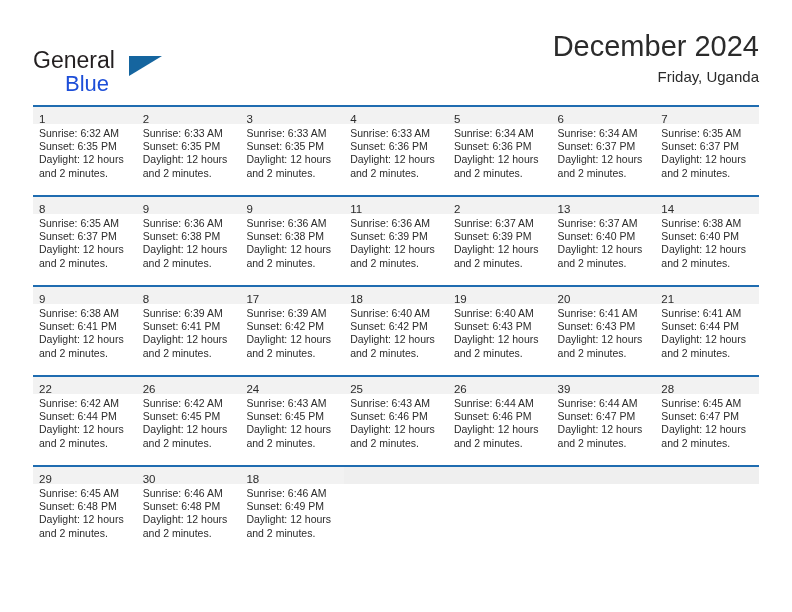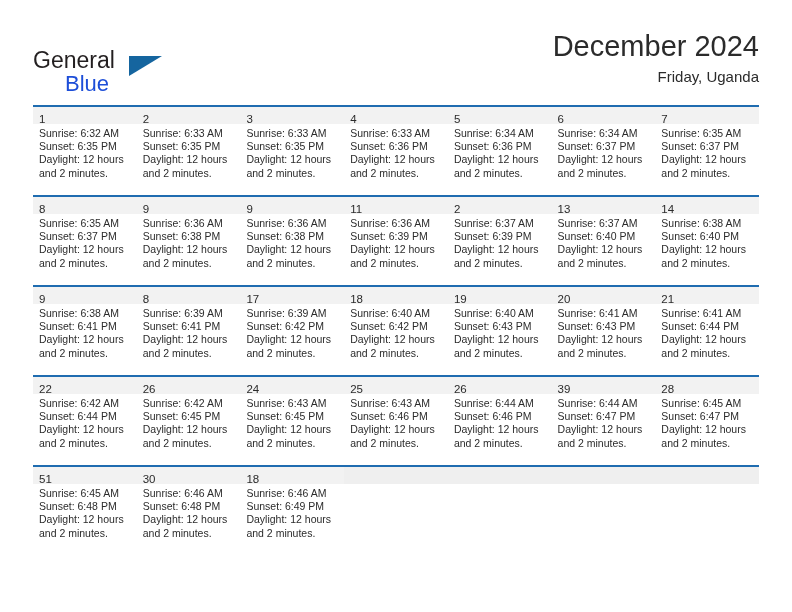--- a/index.html
+++ b/index.html
@@ -415,21 +415,21 @@
             <div class="day-info">
               <div>Sunrise: 6:45 AM</div>
               <div>Sunset: 6:47 PM</div>
               <div>Daylight: 12 hours</div>
               <div>and 2 minutes.</div>
             </div>
           </div>
         </div>
         <div class="week-row">
           <div class="day-cell">
-            <div class="daynum-band"><span class="daynum">51</span></div>
+            <div class="daynum-band"><span class="daynum">29</span></div>
             <div class="day-info">
               <div>Sunrise: 6:45 AM</div>
               <div>Sunset: 6:48 PM</div>
               <div>Daylight: 12 hours</div>
               <div>and 2 minutes.</div>
             </div>
           </div>
           <div class="day-cell">
             <div class="daynum-band"><span class="daynum">30</span></div>
             <div class="day-info">

